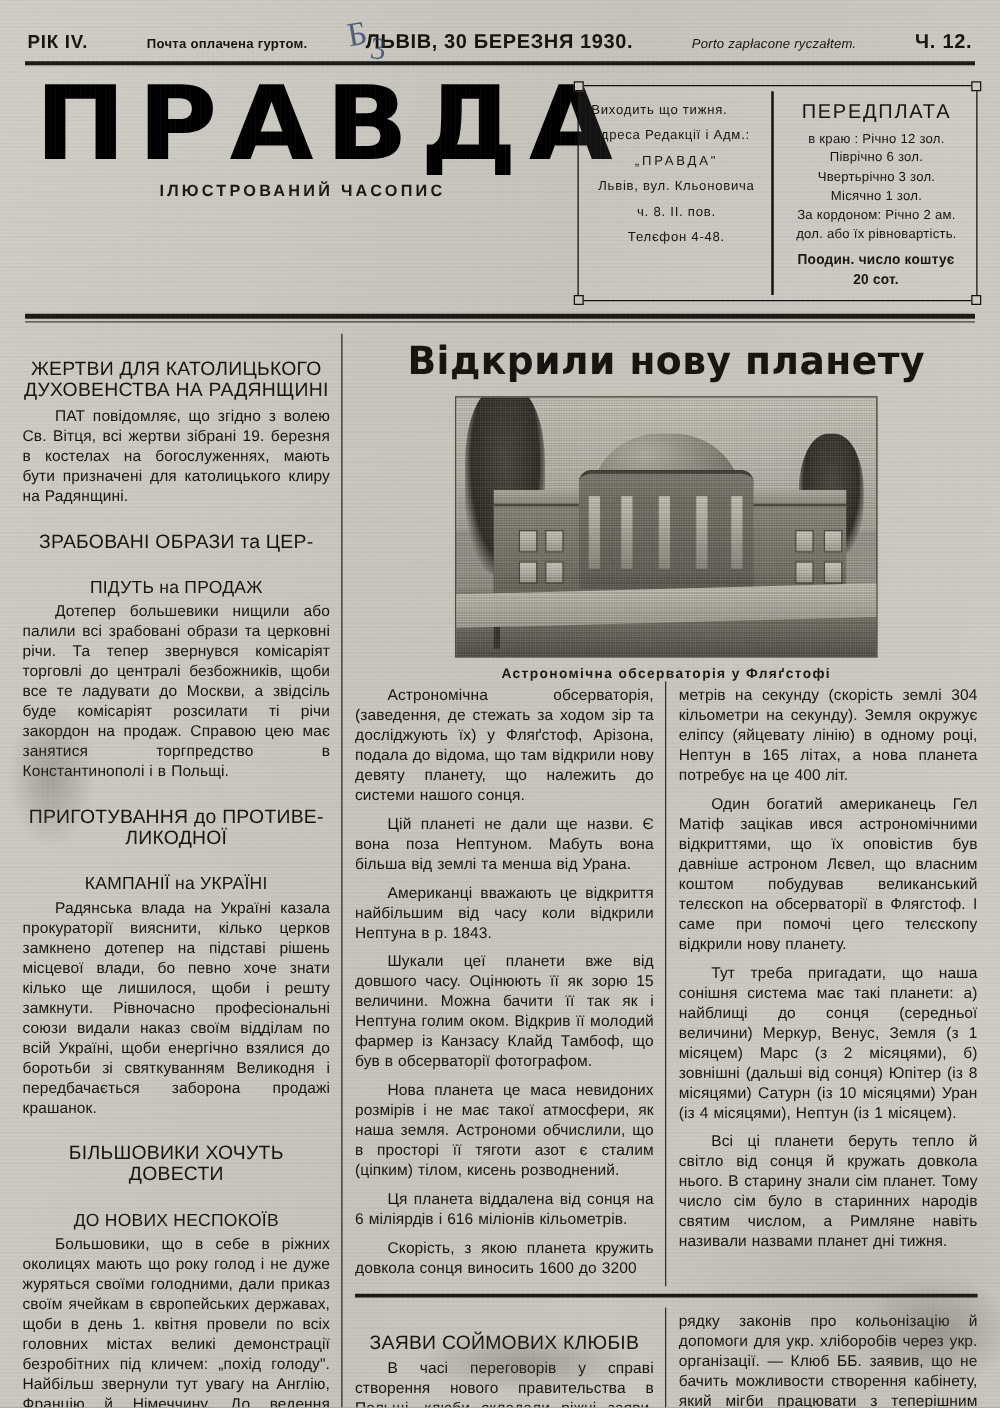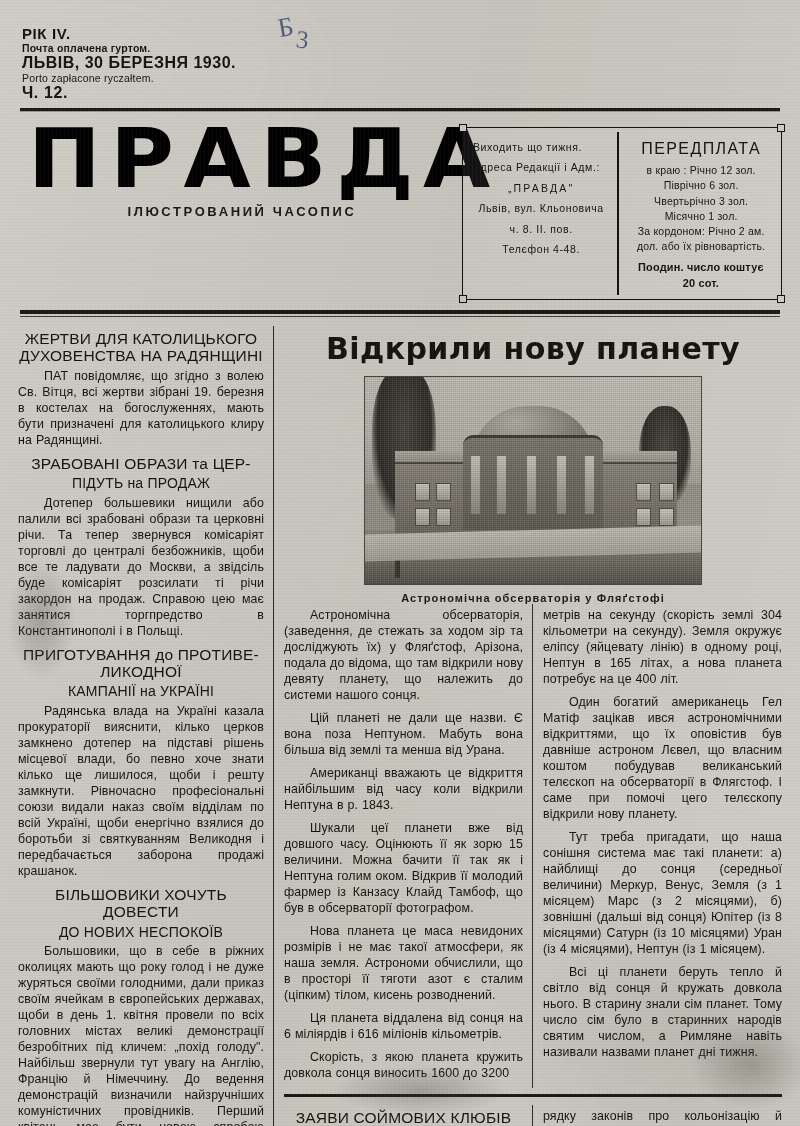--- a/index.html
+++ b/index.html
@@ -47,34 +47,33 @@
   .inner { position: relative; z-index: 10; padding: 0 18px; }
 
   
   .topbar {
     display: flex;
     align-items: baseline;
     justify-content: space-between;
     padding: 25px 4px 4px 4px;
     font-size: 11px;
     letter-spacing: .3px;
-    flex-direction: column;
   }
   .topbar .rik {
     font-size: 15px;
     font-weight: bold;
     letter-spacing: .6px;
   }
   .topbar .post { font-size: 10.5px; font-weight: bold; letter-spacing: .2px;}
   .topbar .city {
     font-size: 16px;
     font-weight: bold;
     letter-spacing: .5px;
   }
-  .topbar .porto { font-size: 10.5px; letter-spacing: .2px;}
+  .topbar .porto { font-size: 10.5px; font-style: italic; letter-spacing: .2px;}
   .topbar .chyslo { font-size: 16px; font-weight: bold; letter-spacing: .6px; text-align: center; }
 
   .rule-top {
     height: 3px;
     background: #1b1a15;
     margin: 2px 2px 0 2px;
     box-shadow: 0 1px 0 rgba(0,0,0,.25);
   }
 
   
@@ -174,21 +173,21 @@
     box-sizing: border-box;
   }
   .col-right-zone { flex: 1; padding-left: 10px; box-sizing: border-box; }
 
   .hl {
     text-align: center;
     font-weight: normal;
     font-size: 15.5px;
     line-height: 1.12;
     letter-spacing: .2px;
-    margin: 4px 0 2px 0;
+    margin: 20px 0 2px 0;
     font-family: "Liberation Sans", sans-serif;
   }
   .hl.sm { font-size: 14px; }
   p.body {
     margin: 3px 0 7px 0;
     font-size: 12.4px;
     line-height: 1.29;
     text-align: justify;
     text-indent: 26px;
     letter-spacing: .1px;

